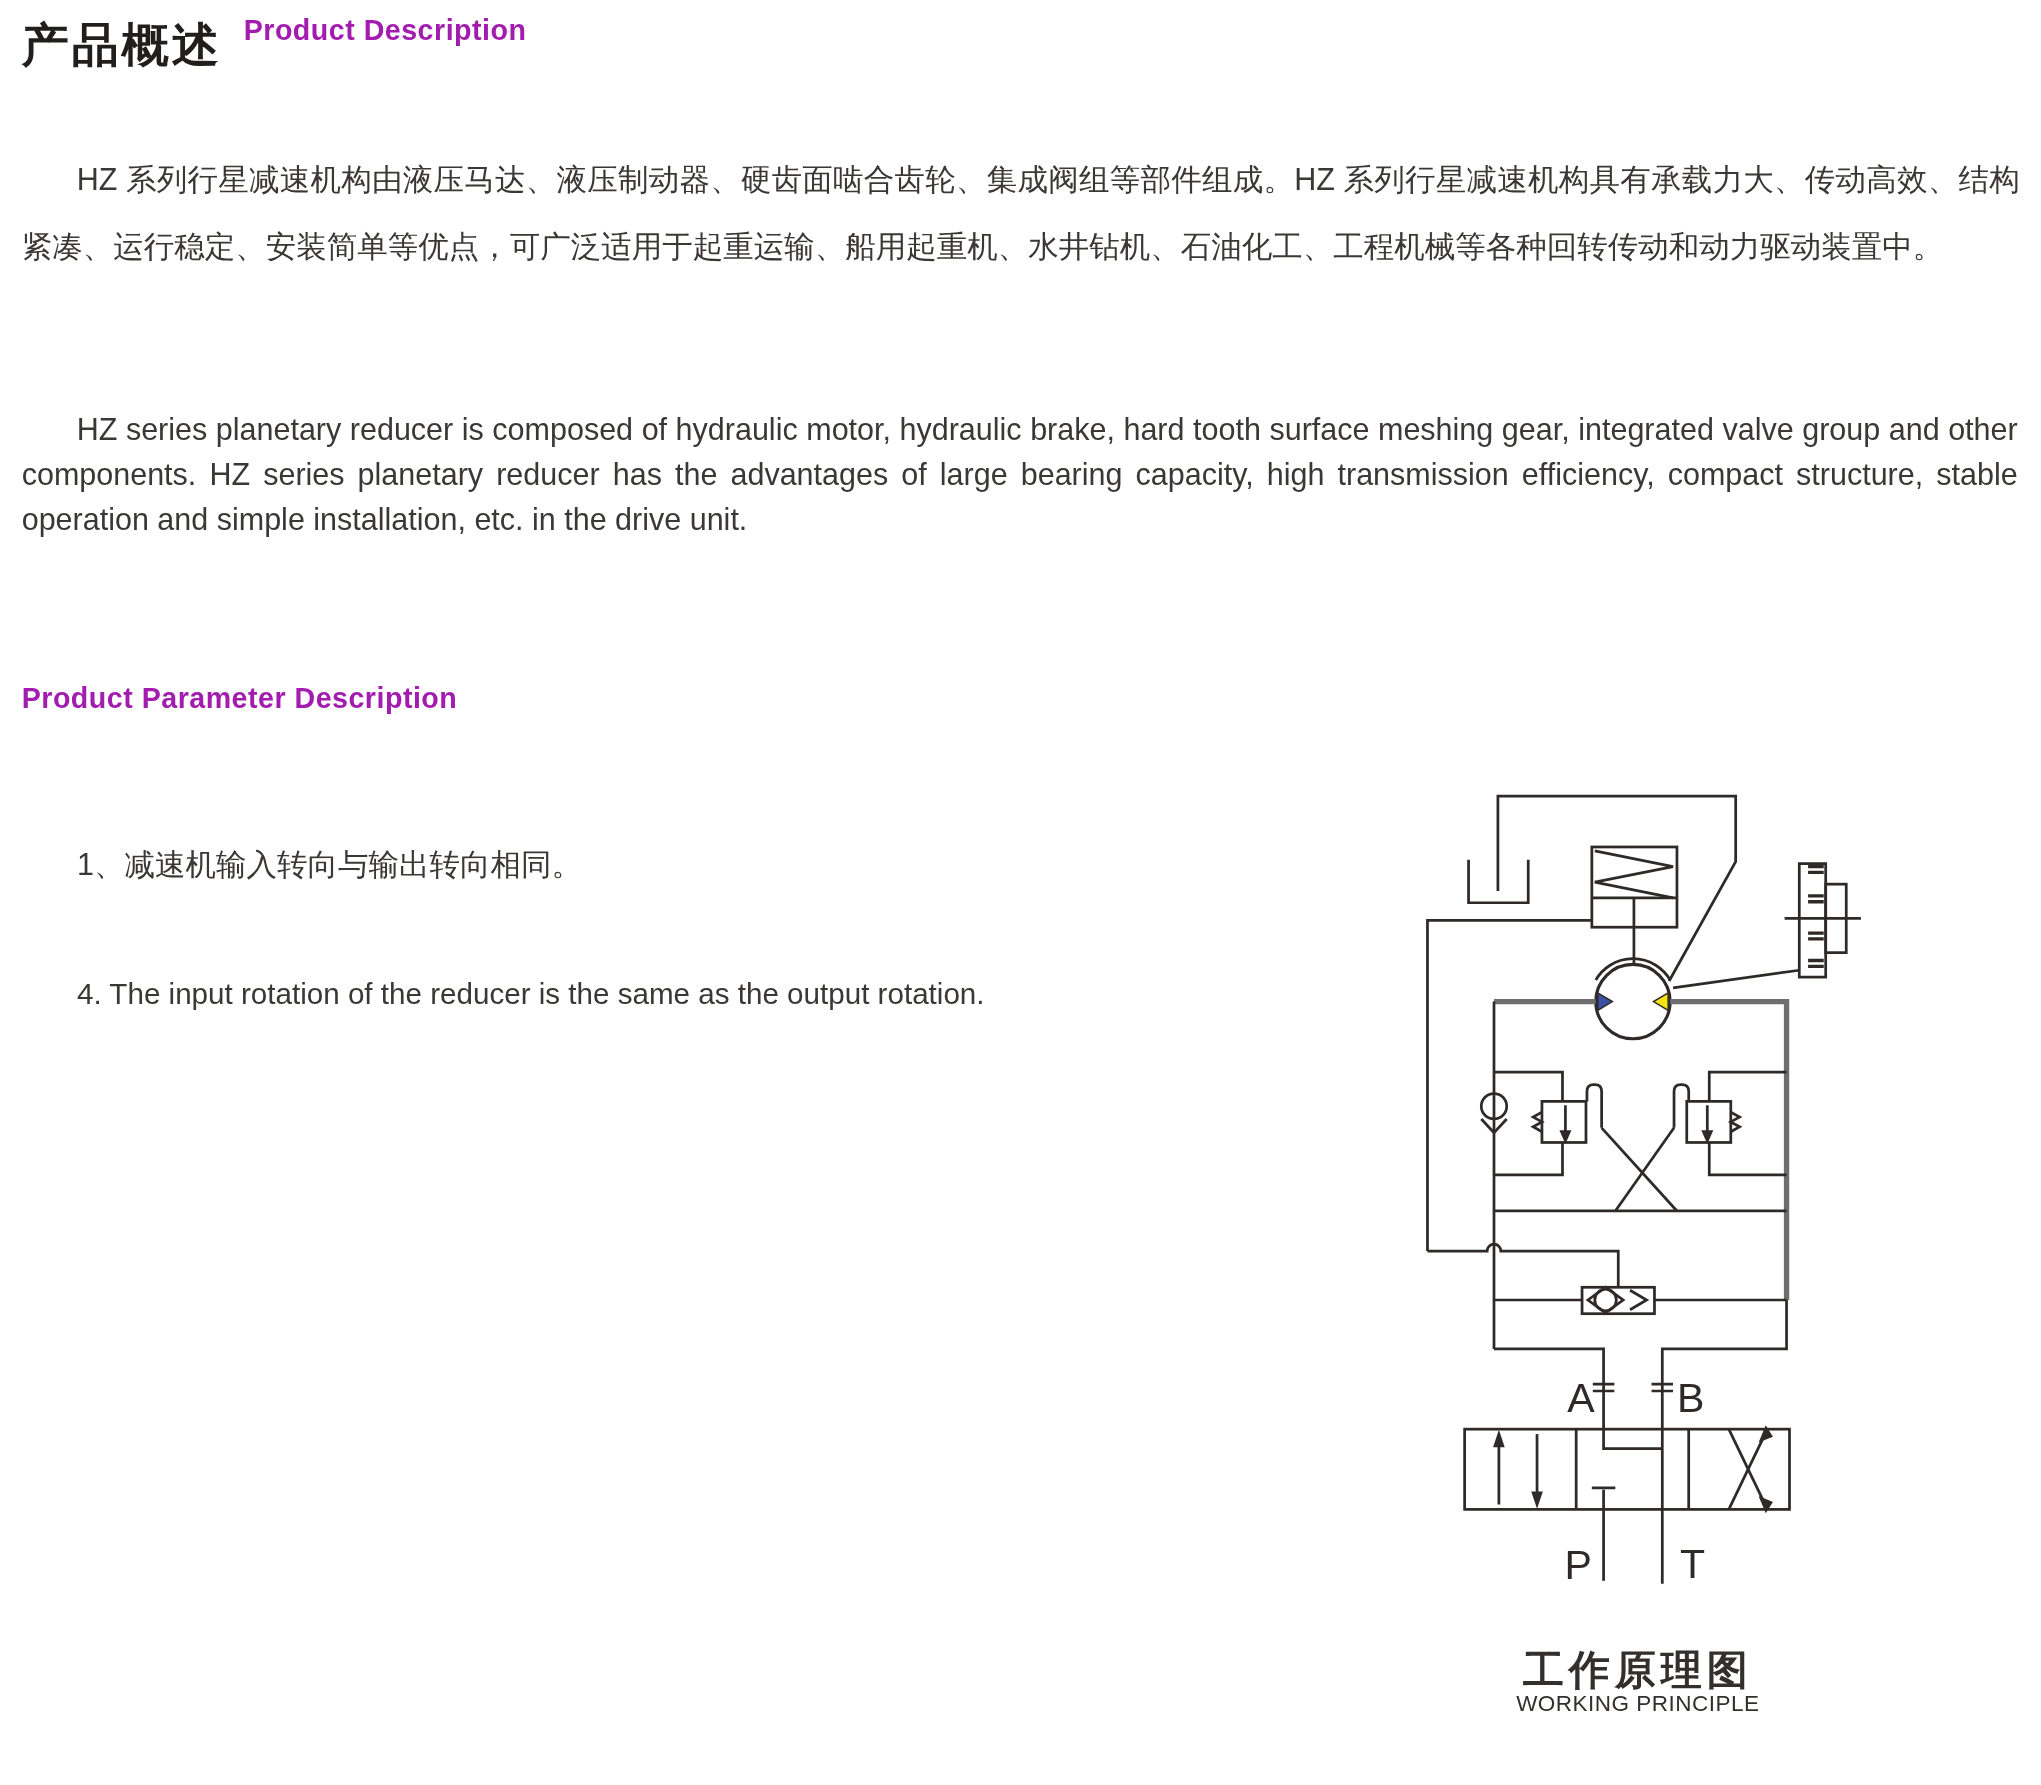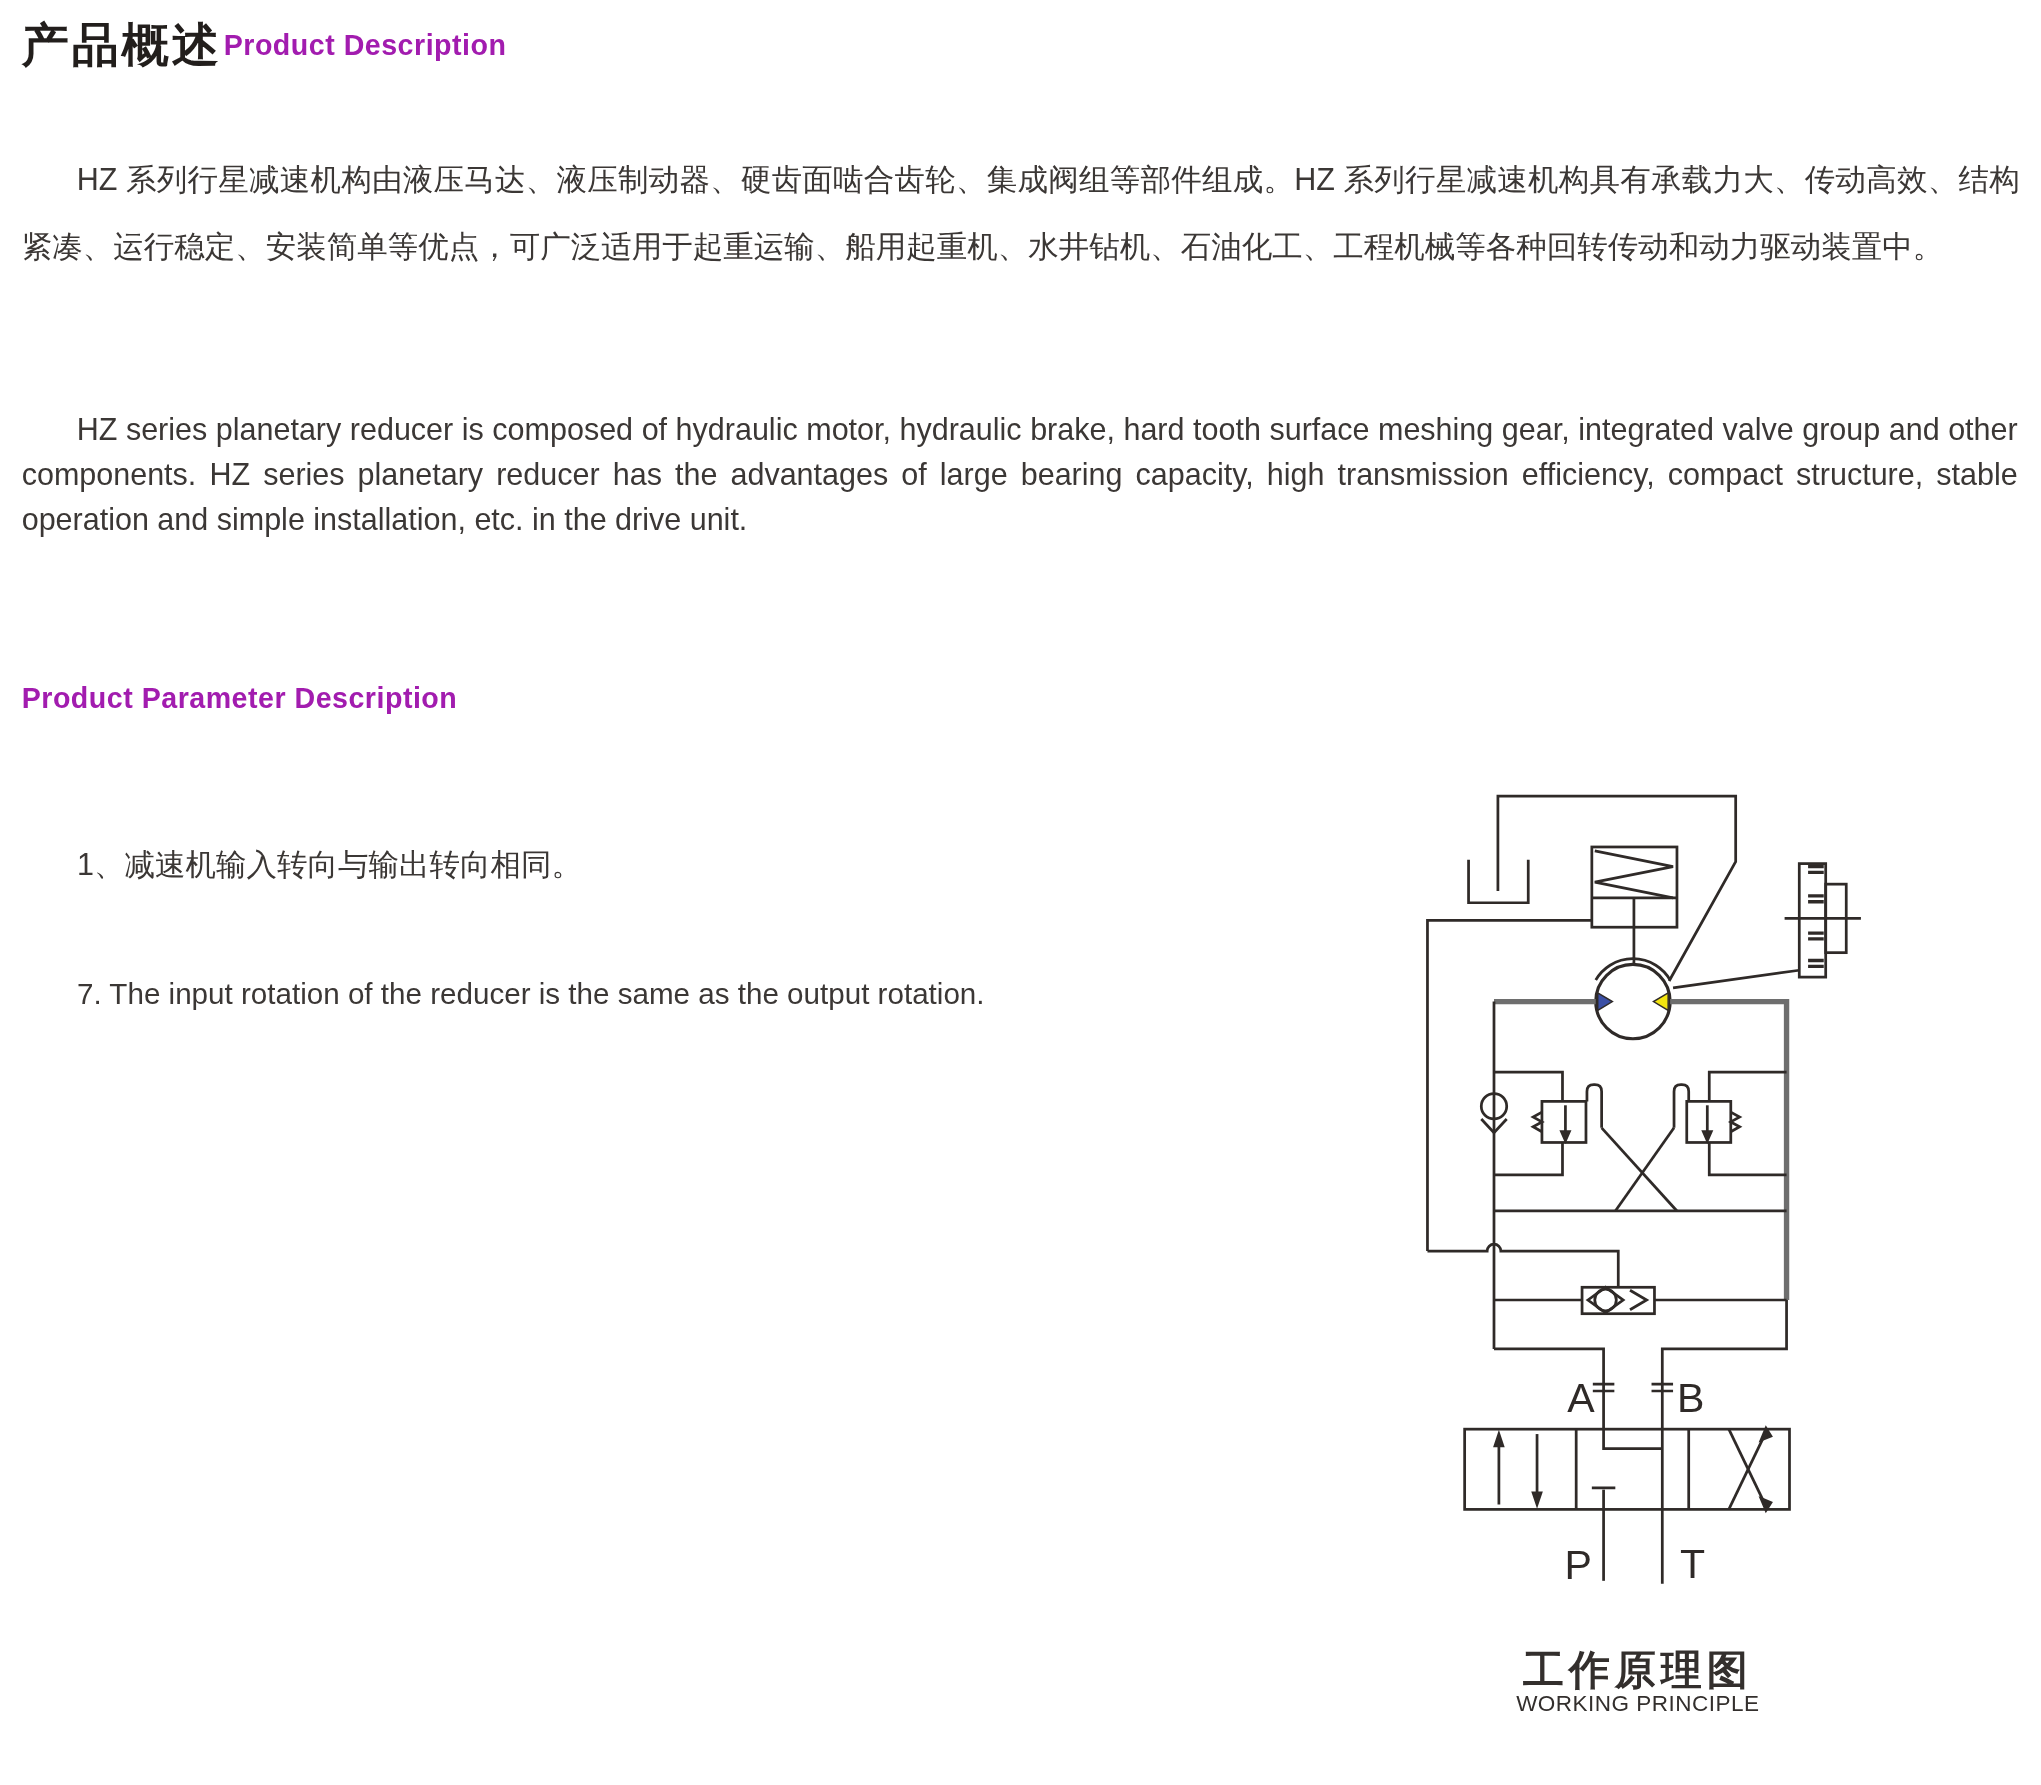--- a/index.html
+++ b/index.html
@@ -1,21 +1,21 @@
 <!DOCTYPE html>
 <html><head>
 <meta charset="utf-8">
 <style>
   html,body{margin:0;padding:0;}
   body{
     width:2041px;height:1786px;background:#ffffff;position:relative;
     font-family:"Liberation Sans","DejaVu Sans",sans-serif;color:#3b3735;
     overflow:hidden;
   }
-  .section-heading{display:flex;align-items:center;gap:2px;}
+  .section-heading{display:flex;align-items:flex-start;gap:22px;}
   .heading-zh{font-size:47px;font-weight:700;color:#221e1c;letter-spacing:3px;}
   .heading-en{font-size:28.6px;font-weight:700;color:#a21caf;letter-spacing:0.5px;}
   #overview-heading{position:absolute;left:21.7px;top:13.8px;}
   #para-zh{
     position:absolute;left:21.7px;top:115px;width:1998px;
     font-size:30.5px;line-height:67px;text-align:justify;text-indent:55px;
     color:#3b3735;
   }
   #para-en{
     position:absolute;left:21.7px;top:376px;width:1996px;
@@ -45,21 +45,21 @@
 
 <div class="section-heading" id="param-heading">
   <span class="heading-en">Product Parameter Description</span>
 </div>
 
 <div id="notes-zh">
   <div>1、减速机输入转向与输出转向相同。</div>
 </div>
 
 <div id="notes-en">
-  <div>7. The input rotation of the reducer is the same as the output rotation.</div>
+  <div>4. The input rotation of the reducer is the same as the output rotation.</div>
 </div>
 
 <div id="diagram">
 <svg viewBox="0 0 650 1040" width="636" height="1019" xmlns="http://www.w3.org/2000/svg">
   <g fill="none" stroke="#2f2a28" stroke-width="2.8">
 
     <g>
       <path d="M97,125 V28 H340 V95 L272,217"></path>
       <path d="M67,93 V137 H128 V93"></path>
     </g>

